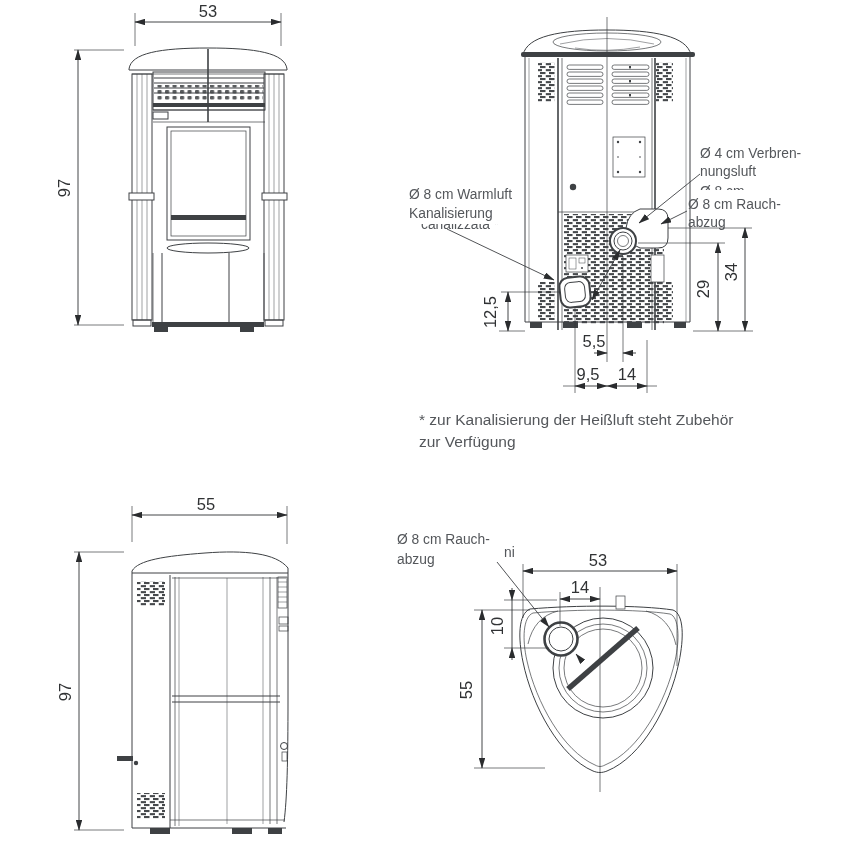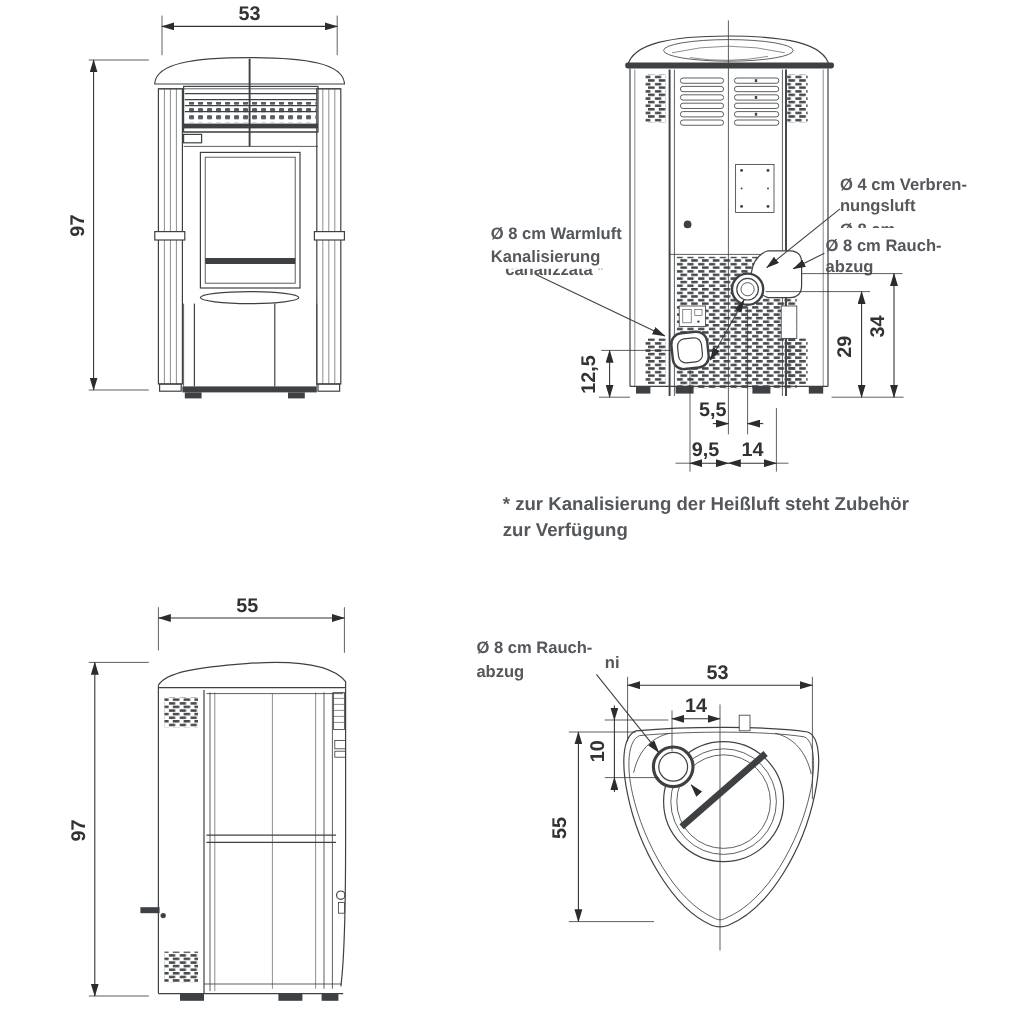--- a/index.html
+++ b/index.html
@@ -2,21 +2,21 @@
 <html style="--line: #3e4144; --dim: #303234; --label: #54575b; --bg: #ffffff;"><head>
 <meta charset="utf-8">
 <style>
   :root{
     --line:#3e4144;
     --dim:#303234;
     --label:#54575b;
     --bg:#ffffff;
   }
   html,body{margin:0;padding:0;background:var(--bg);}
-  .stage{width:850px;height:850px;position:relative;background:var(--bg);font-weight:bold;}
+  .stage{width:850px;height:850px;position:relative;background:var(--bg);}
   svg{display:block;font-family:"Liberation Sans",sans-serif;}
   .ln{stroke:var(--line);fill:none;stroke-width:1;}
   .ln15{stroke:var(--line);fill:none;stroke-width:1.6;}
   .ln07{stroke:var(--line);fill:none;stroke-width:0.7;}
   .ln05{stroke:var(--line);fill:none;stroke-width:0.5;}
   .dk{fill:var(--line);stroke:none;}
   .wfill{fill:#ffffff;}
   .dim-ln{stroke:var(--dim);stroke-width:0.9;fill:none;}
   .ext{stroke:var(--dim);stroke-width:0.65;fill:none;}
   .lead{stroke:var(--line);stroke-width:0.9;fill:none;}

